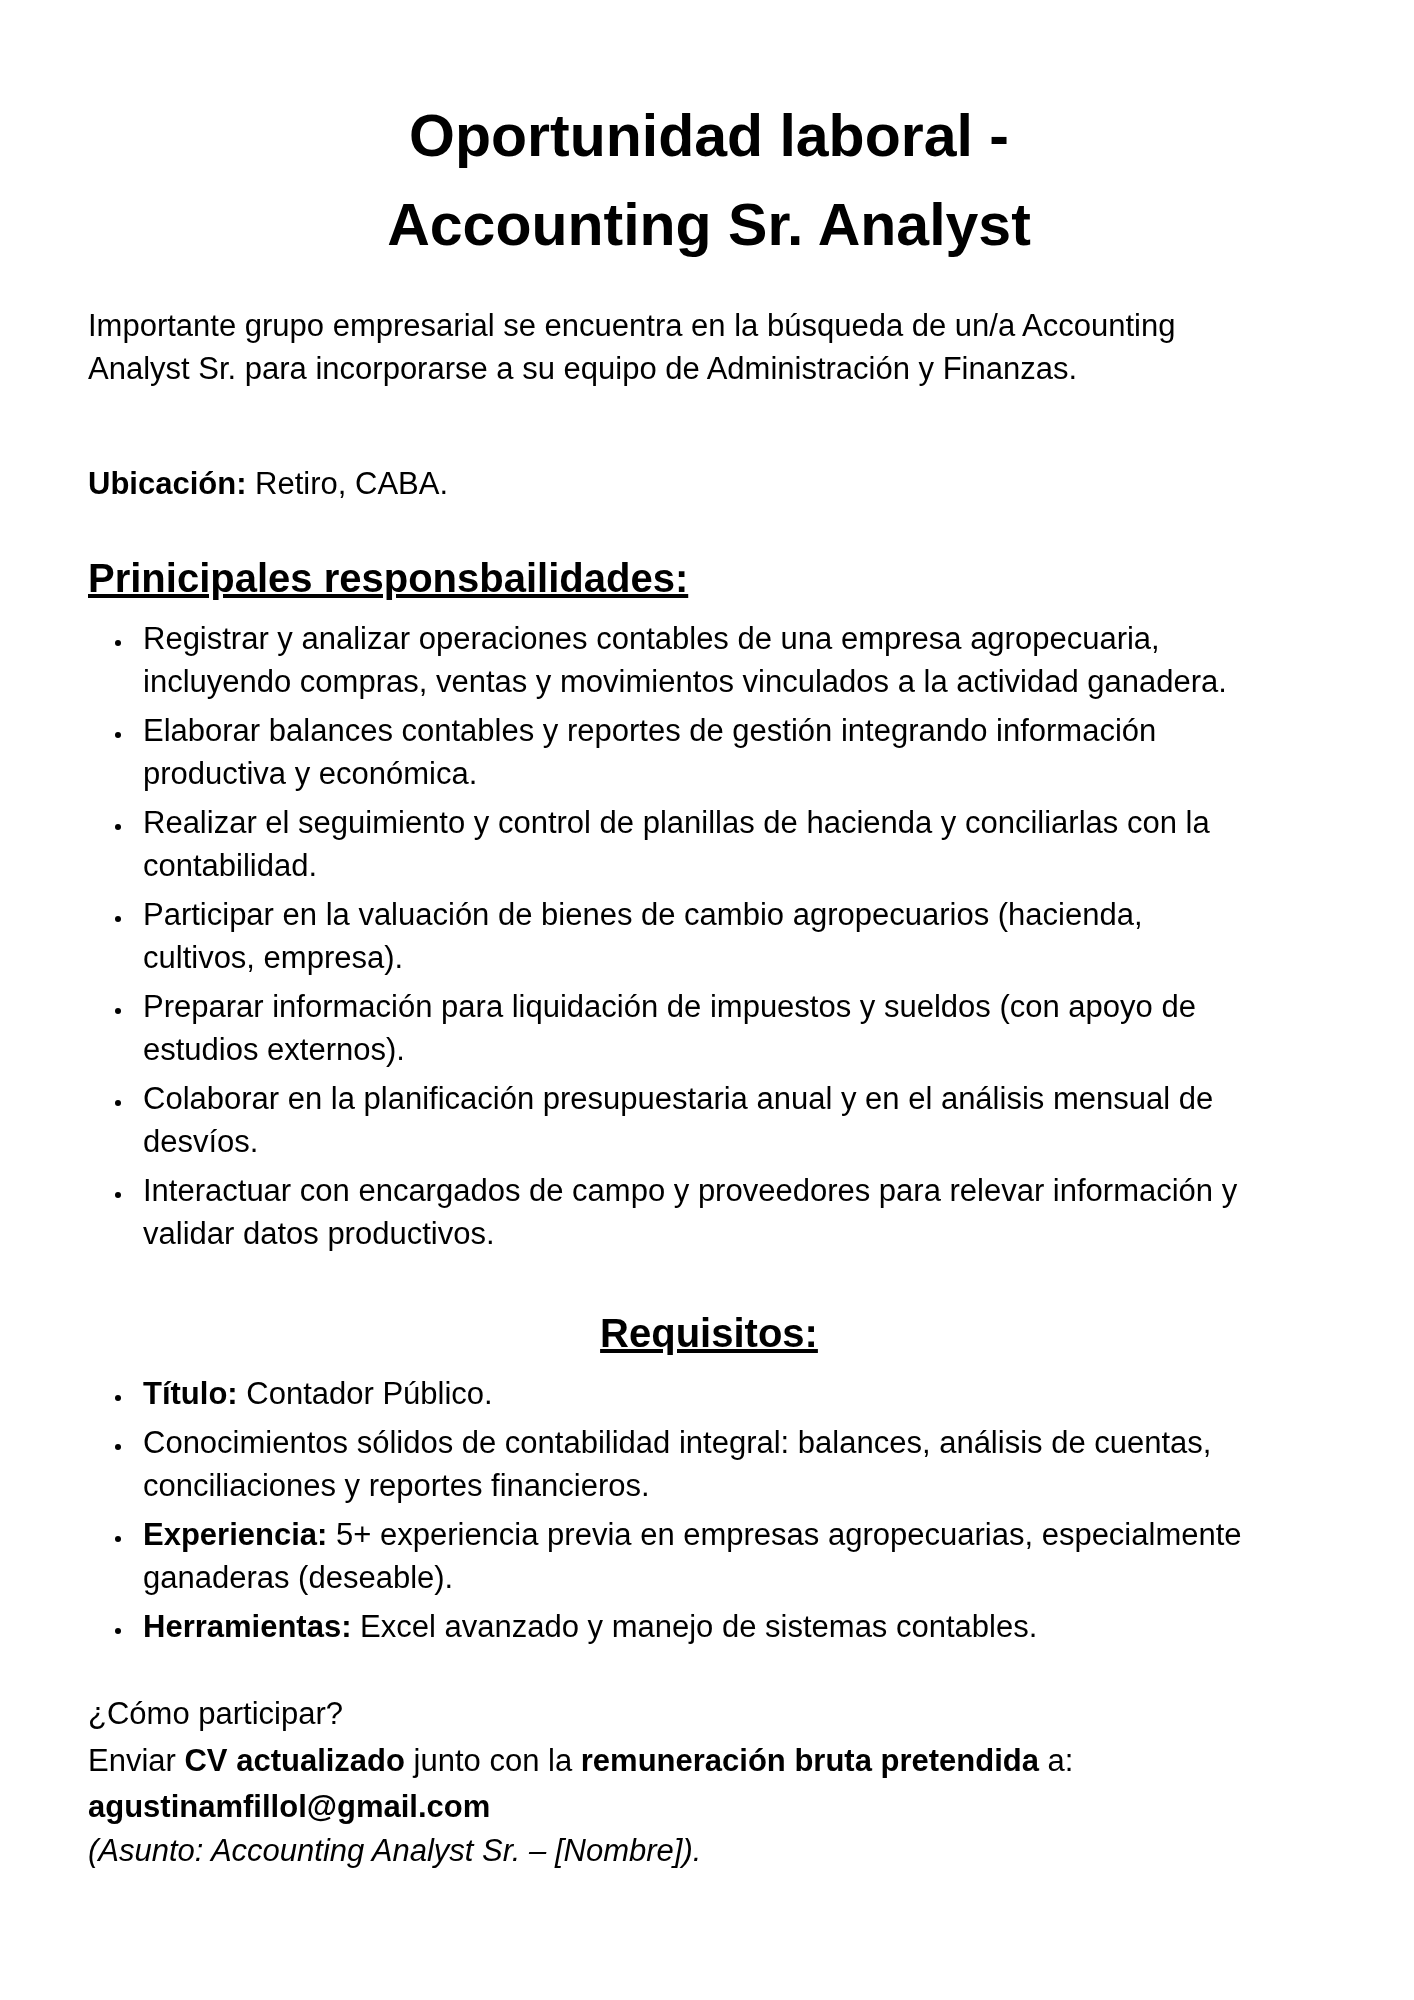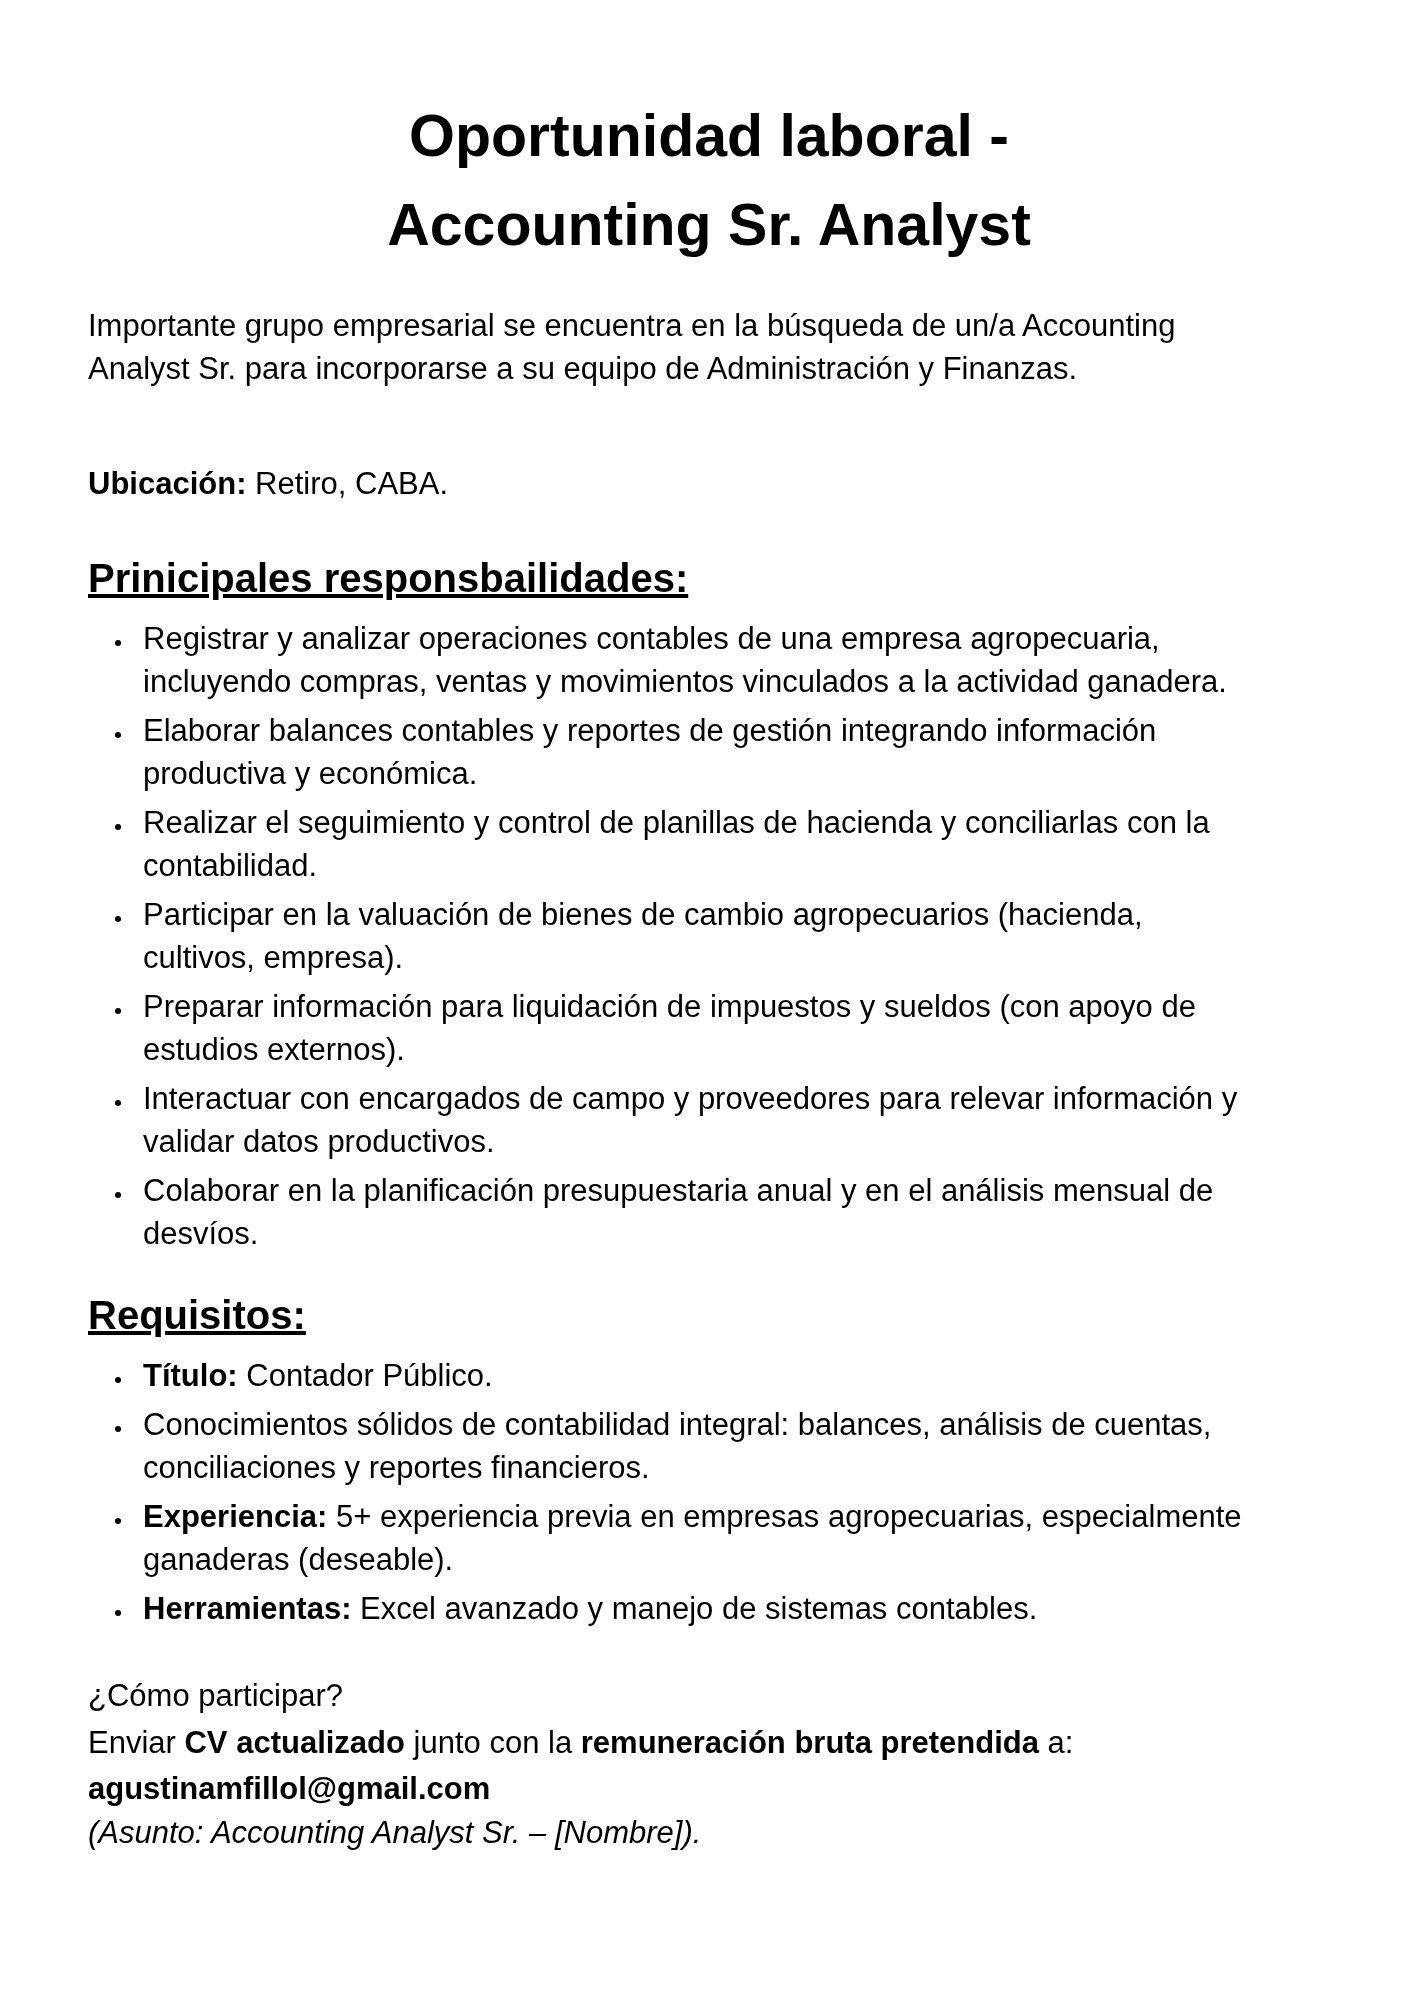--- a/index.html
+++ b/index.html
@@ -29,21 +29,21 @@
   .meta { margin-top: 72px; }
   .meta .second { margin-top: 2px; }
 
   h2.section-heading {
     font-size: 40px;
     line-height: 43px;
     font-weight: bold;
     margin: 52px 0 0 0;
     text-decoration: underline;
   }
-  h2.section-heading.req { margin-top: 39px; }
+  h2.section-heading.req { margin-top: 57px; text-align: center; }
 
   ul.bullets {
     list-style: none;
     margin: 17px 0 0 0;
     padding: 0;
   }
   ul.bullets li {
     position: relative;
     padding-left: 55px;
     margin-bottom: 6px;
@@ -106,26 +106,26 @@
     </li>
     <li>
       <span class="ln">Participar en la valuación de bienes de cambio agropecuarios (hacienda,</span>
       <span class="ln">cultivos, empresa).</span>
     </li>
     <li>
       <span class="ln">Preparar información para liquidación de impuestos y sueldos (con apoyo de</span>
       <span class="ln">estudios externos).</span>
     </li>
     <li>
+      <span class="ln">Colaborar en la planificación presupuestaria anual y en el análisis mensual de</span>
+      <span class="ln">desvíos.</span>
+    </li>
+    <li>
       <span class="ln">Interactuar con encargados de campo y proveedores para relevar información y</span>
       <span class="ln">validar datos productivos.</span>
-    </li>
-    <li>
-      <span class="ln">Colaborar en la planificación presupuestaria anual y en el análisis mensual de</span>
-      <span class="ln">desvíos.</span>
     </li>
   </ul>
 
   <h2 class="section-heading req">Requisitos:</h2>
 
   <ul class="bullets">
     <li>
       <span class="ln"><strong>Título:</strong><span> Contador Público.</span></span>
     </li>
     <li>

